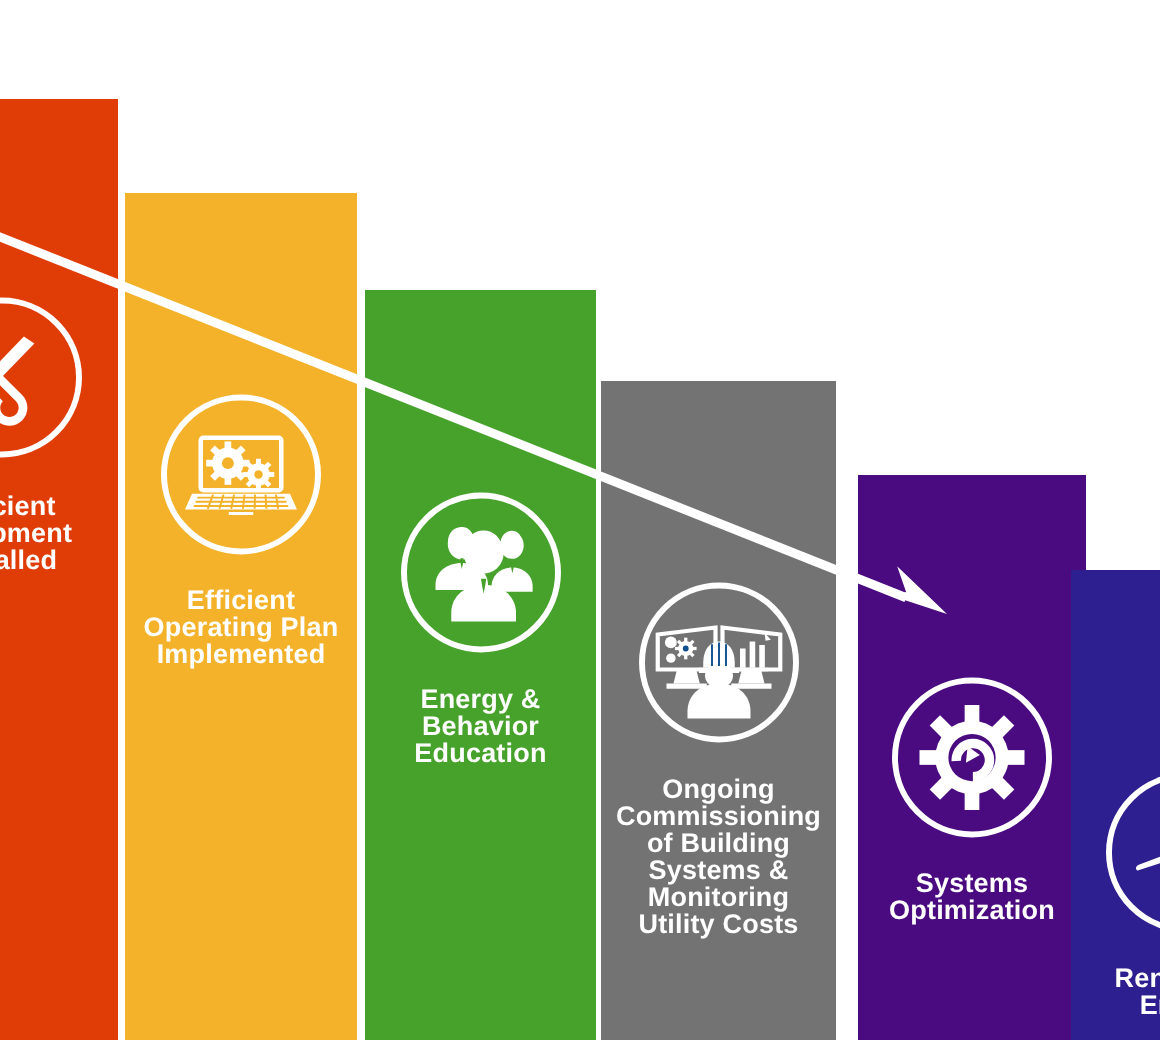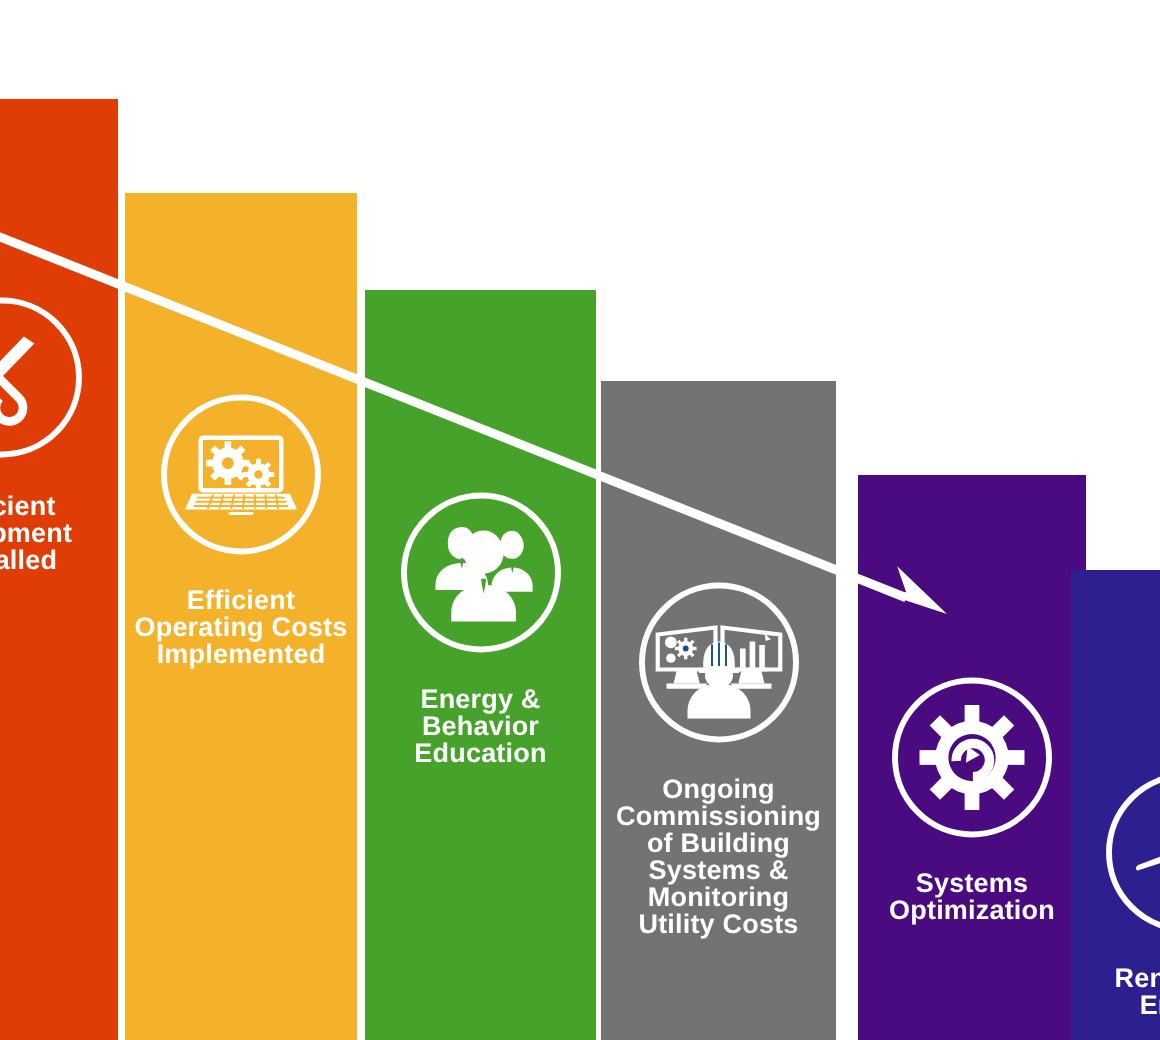--- a/index.html
+++ b/index.html
@@ -119,21 +119,21 @@
           <line x1="40" y1="61.5" x2="37.7" y2="69.6"></line>
           <line x1="46" y1="61.5" x2="44.4" y2="69.6"></line>
           <line x1="52" y1="61.5" x2="51.1" y2="69.6"></line>
           <line x1="58" y1="61.5" x2="57.8" y2="69.6"></line>
           <line x1="64" y1="61.5" x2="64.5" y2="69.6"></line>
           <line x1="70" y1="61.5" x2="71.2" y2="69.6"></line>
         </g>
       </svg>
     </div>
     <div class="bar-label" style="top: 394px;">Efficient
-Operating Costs
+Operating Plan
 Implemented</div>
   </div>
 
   <div class="bar" id="b2" style="left: 365px; top: 290px; width: 231px; height: 800px; background: rgb(70, 162, 42);">
     <div class="icon-wrap" style="top: 195px;">
       <svg viewBox="0 0 100 100" width="175" height="175">
         <circle cx="50" cy="50" r="44" fill="none" stroke="#fff" stroke-width="3.4"></circle>
         <g fill="#fff">
           <path d="M31 33.5 C31 28.5 34.5 25 39 25 C43.5 25 47 28.5 47 33.5 C47 38.5 43.5 42.5 39 42.5 C34.5 42.5 31 38.5 31 33.5 Z"></path>
           <path d="M31.2 31.5 C33.5 33.2 37 33 39.5 31.5 C41.5 30.2 43.5 30.8 45.2 32.6 C46.2 27.5 43.4 24 39 24 C34.8 24 31.6 27 31.2 31.5 Z"></path>

